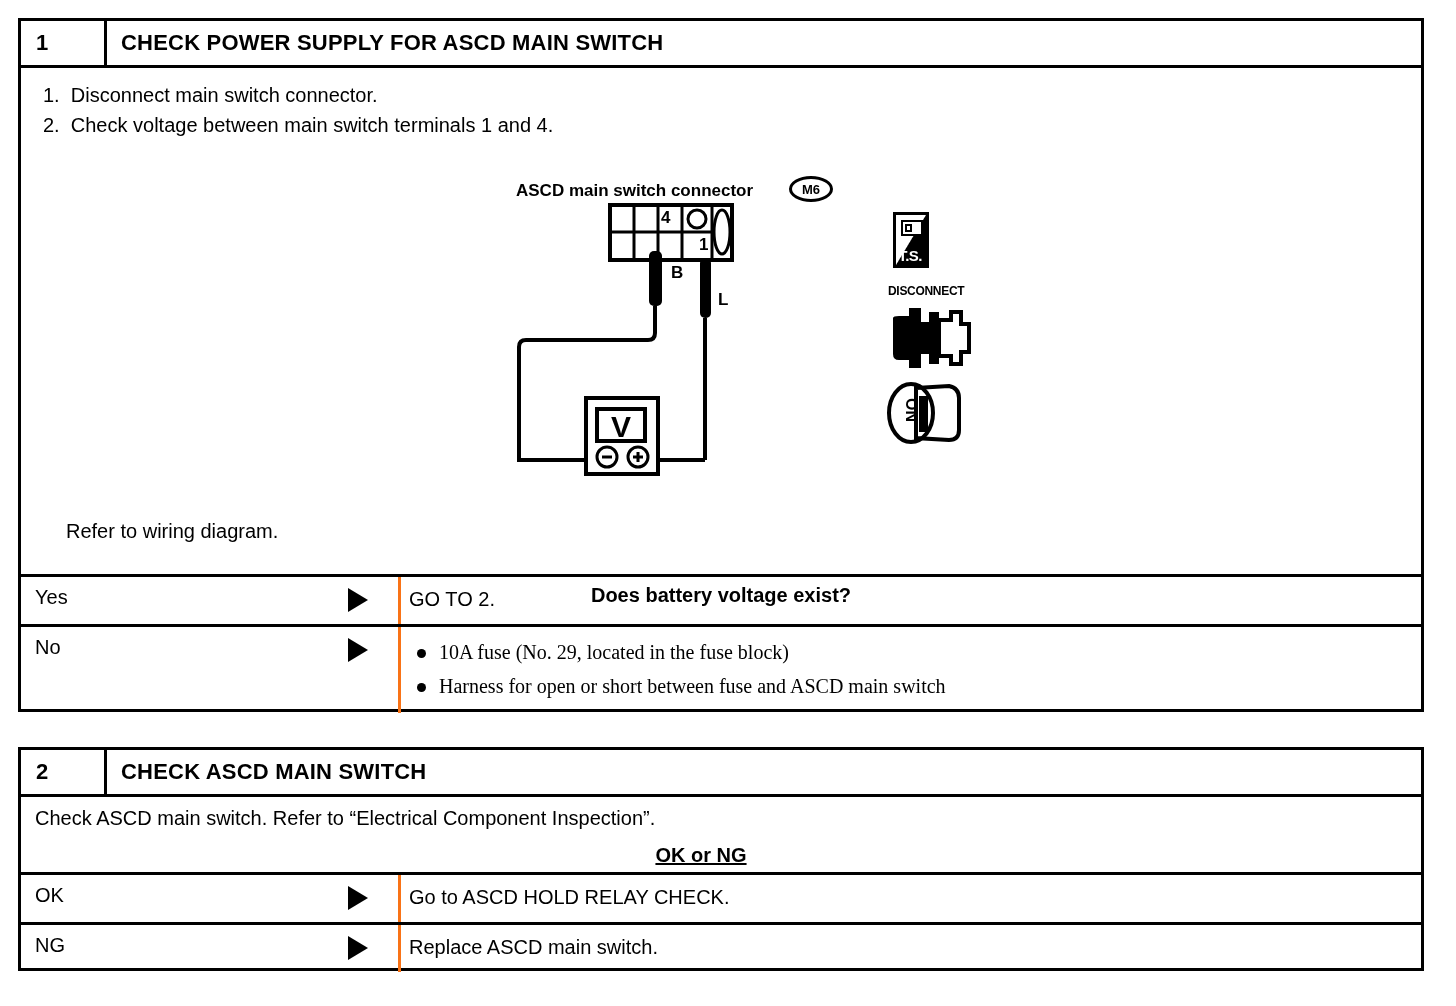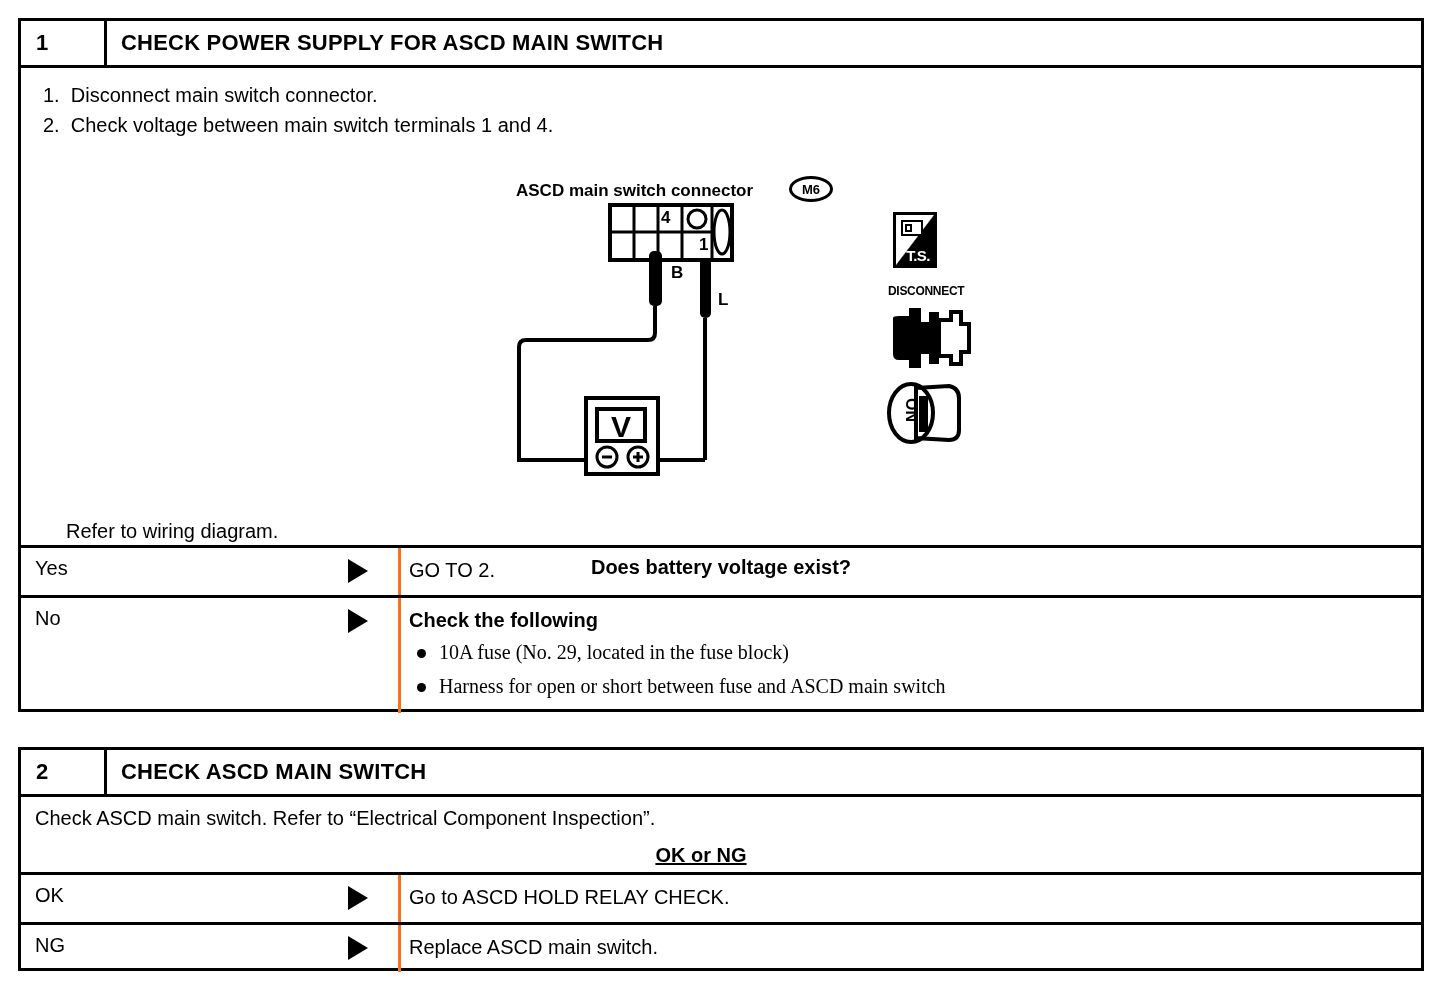--- a/index.html
+++ b/index.html
@@ -81,21 +81,21 @@
   .m6{
     position:absolute;
     width:44px;height:26px;border:3px solid #000;border-radius:50%;
     display:flex;align-items:center;justify-content:center;
     font-size:13px;font-weight:bold;box-sizing:border-box;
   }
   .wire-lab{position:absolute;font-size:17px;font-weight:bold;}
 
   
   .ts-box{
-    position:absolute;width:44px;height:56px;border:3px solid #000;
+    position:absolute;width:36px;height:56px;border:3px solid #000;
     background:linear-gradient(to bottom right,#fff 0 49%,#000 51% 100%);
     box-sizing:border-box;overflow:hidden;
   }
   .ts-text{
     position:absolute;right:4px;bottom:1px;color:#fff;font-size:15px;font-weight:bold;
     letter-spacing:-.5px;
   }
   .ts-mini{
     position:absolute;left:5px;top:5px;width:22px;height:16px;
     border:2px solid #000;box-sizing:border-box;background:#fff;
@@ -189,41 +189,40 @@
         </div>
 
         <div class="disc-text" style="left:867px;top:216px;">DISCONNECT</div>
 
         <div style="position:absolute;left:899px;top:330px;font-size:16px;font-weight:bold;color:#000;
                     transform:rotate(90deg);transform-origin:left top;">ON</div>
       </div>
 
       <div class="refer" style="position:absolute;left:0;top:452px;">Refer to wiring diagram.</div>
 
-      <div class="question" style="position:absolute;left:0;right:0;top:488px;">Does battery voltage exist?</div>
+      <div class="question" style="position:absolute;left:0;right:0;top:516px;">Does battery voltage exist?</div>
 
       <div style="position:absolute;left:0;right:0;bottom:0;">
 
         <div class="arow">
           <div class="arow-label">Yes</div>
           <div class="arow-arrow">
               <span class="tri"></span>
             </div>
           <div class="arow-result">
             <div class="res-line">GO TO 2.</div>
           </div>
         </div>
 
         <div class="arow">
           <div class="arow-label">No</div>
           <div class="arow-arrow">
               <span class="tri"></span>
             </div>
           <div class="arow-result">
-            <div class="res-line res-bold">Check the following</div>
             <ul class="bullets">
               <li>10A fuse (No. 29, located in the fuse block)</li>
               <li>Harness for open or short between fuse and ASCD main switch</li>
             </ul>
           </div>
         </div>
 
       </div>
     </div>
   </div>

